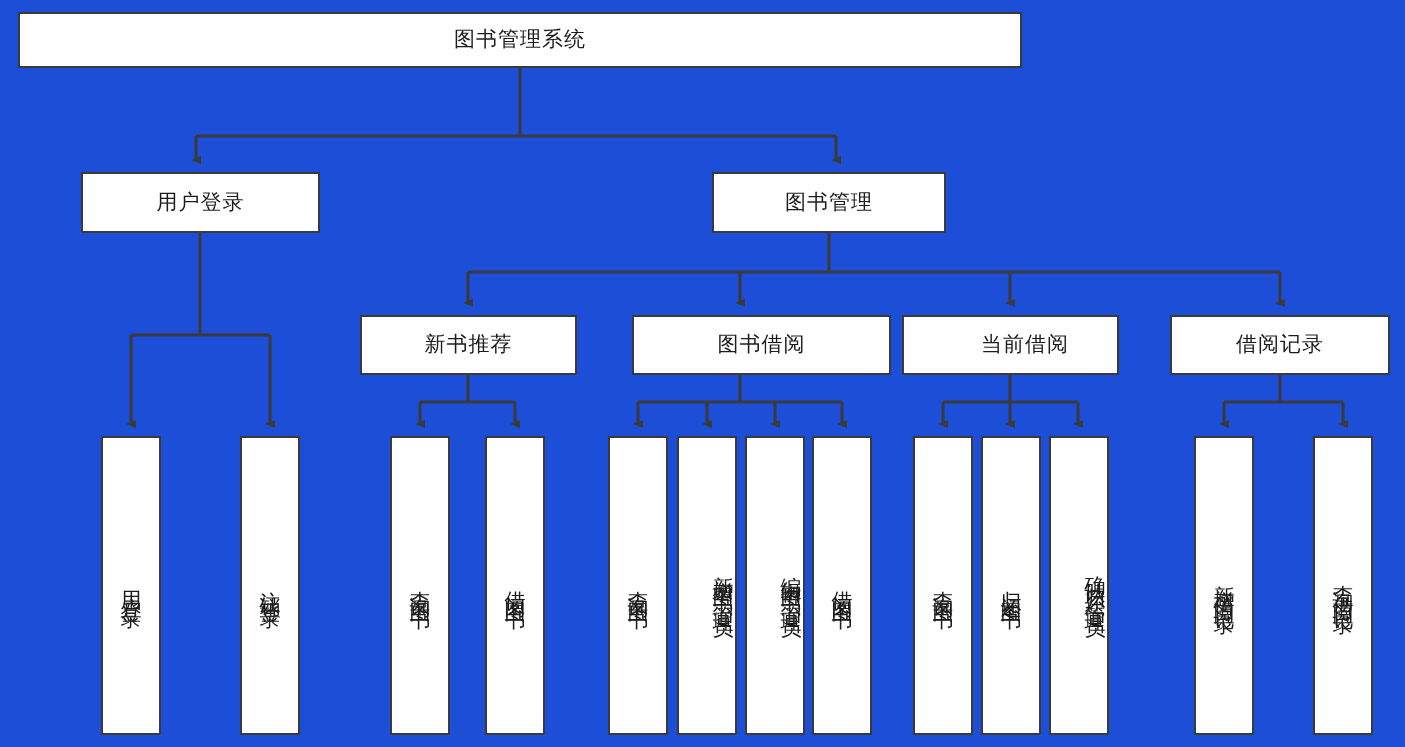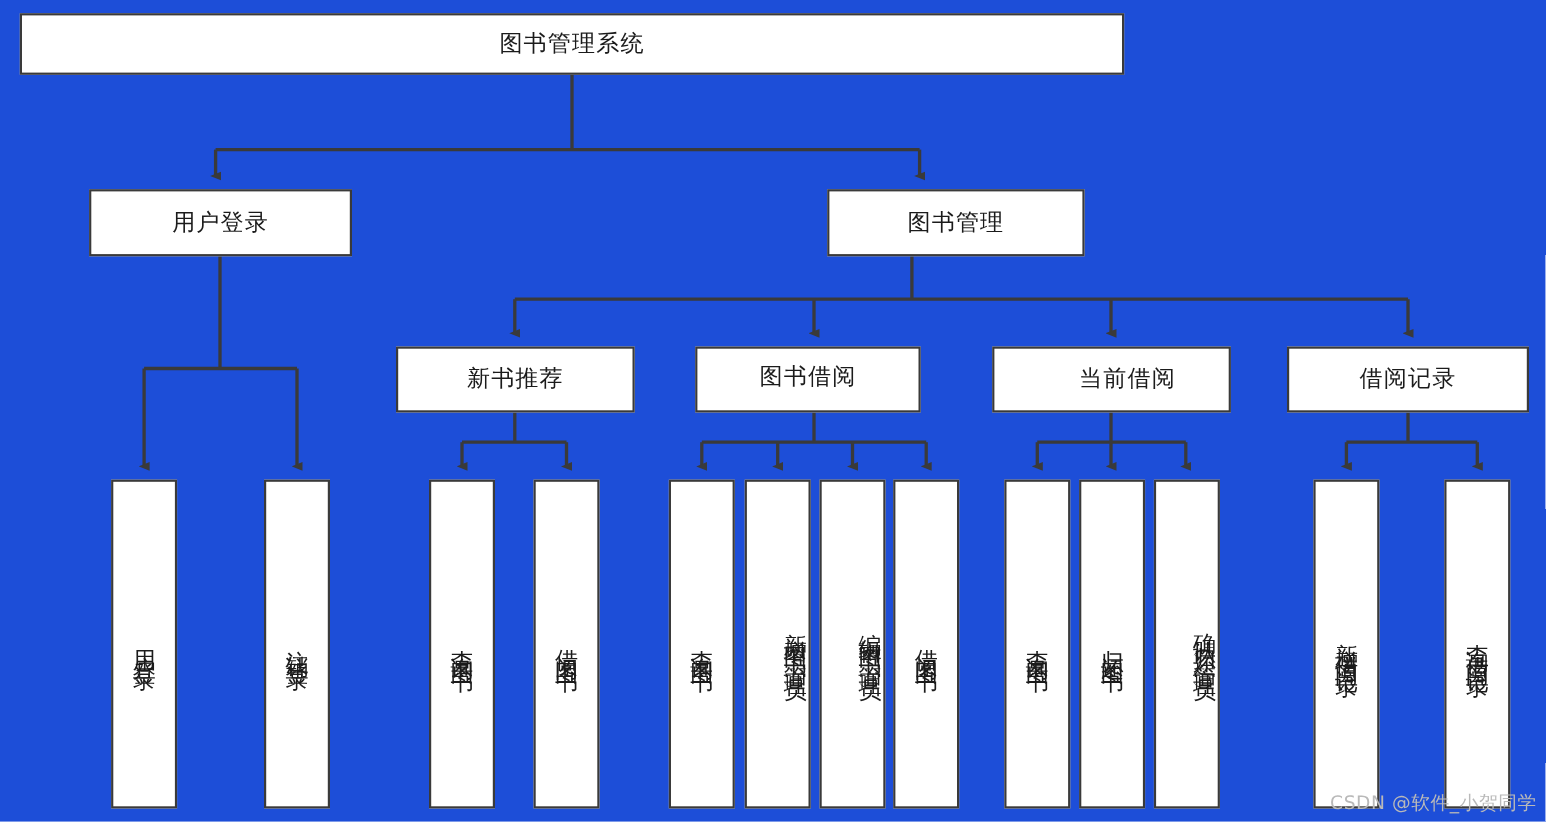--- a/index.html
+++ b/index.html
@@ -119,28 +119,28 @@
     </g>
   </svg>
 
   <div class="node horiz" style="left:18px; top:12px; width:1004px; height:56px;">
     <span>图书管理系统</span>
   </div>
 
   <div class="node horiz" style="left:81px; top:172px; width:239px; height:61px;">
     <span>用户登录</span>
   </div>
-  <div class="node horiz" style="left:712px; top:172px; width:234px; height:61px;margin-left:40px;">
+  <div class="node horiz" style="left:712px; top:172px; width:234px; height:61px;">
     <span>图书管理</span>
   </div>
 
   <div class="node horiz" style="left:360px; top:315px; width:217px; height:60px;">
     <span>新书推荐</span>
   </div>
-  <div class="node horiz" style="left:632px; top:315px; width:205px; height:60px;font-family:Liberation Mono, monospace;">
+  <div class="node horiz" style="left:632px; top:315px; width:259px; height:60px;">
     <span>图书借阅</span>
   </div>
   <div class="node horiz" style="left:902px; top:315px; width:217px; height:60px;padding-left:29px;">
     <span>当前借阅</span>
   </div>
   <div class="node horiz" style="left:1170px; top:315px; width:220px; height:60px;">
     <span>借阅记录</span>
   </div>
 
   <div class="node vert middle" style="left:101px; top:436px; width:60px; height:299px;">
@@ -180,14 +180,13 @@
     <span>确认归还（管理员）</span>
   </div>
 
   <div class="node vert middle" style="left:1194px; top:436px; width:60px; height:299px;">
     <span>新增借阅记录</span>
   </div>
   <div class="node vert middle" style="left:1313px; top:436px; width:60px; height:299px;">
     <span>查询借阅记录</span>
   </div>
 
-  <div class="watermark">CSDN @软件_小贺同学</div>
 </div>
 
 </body></html>

